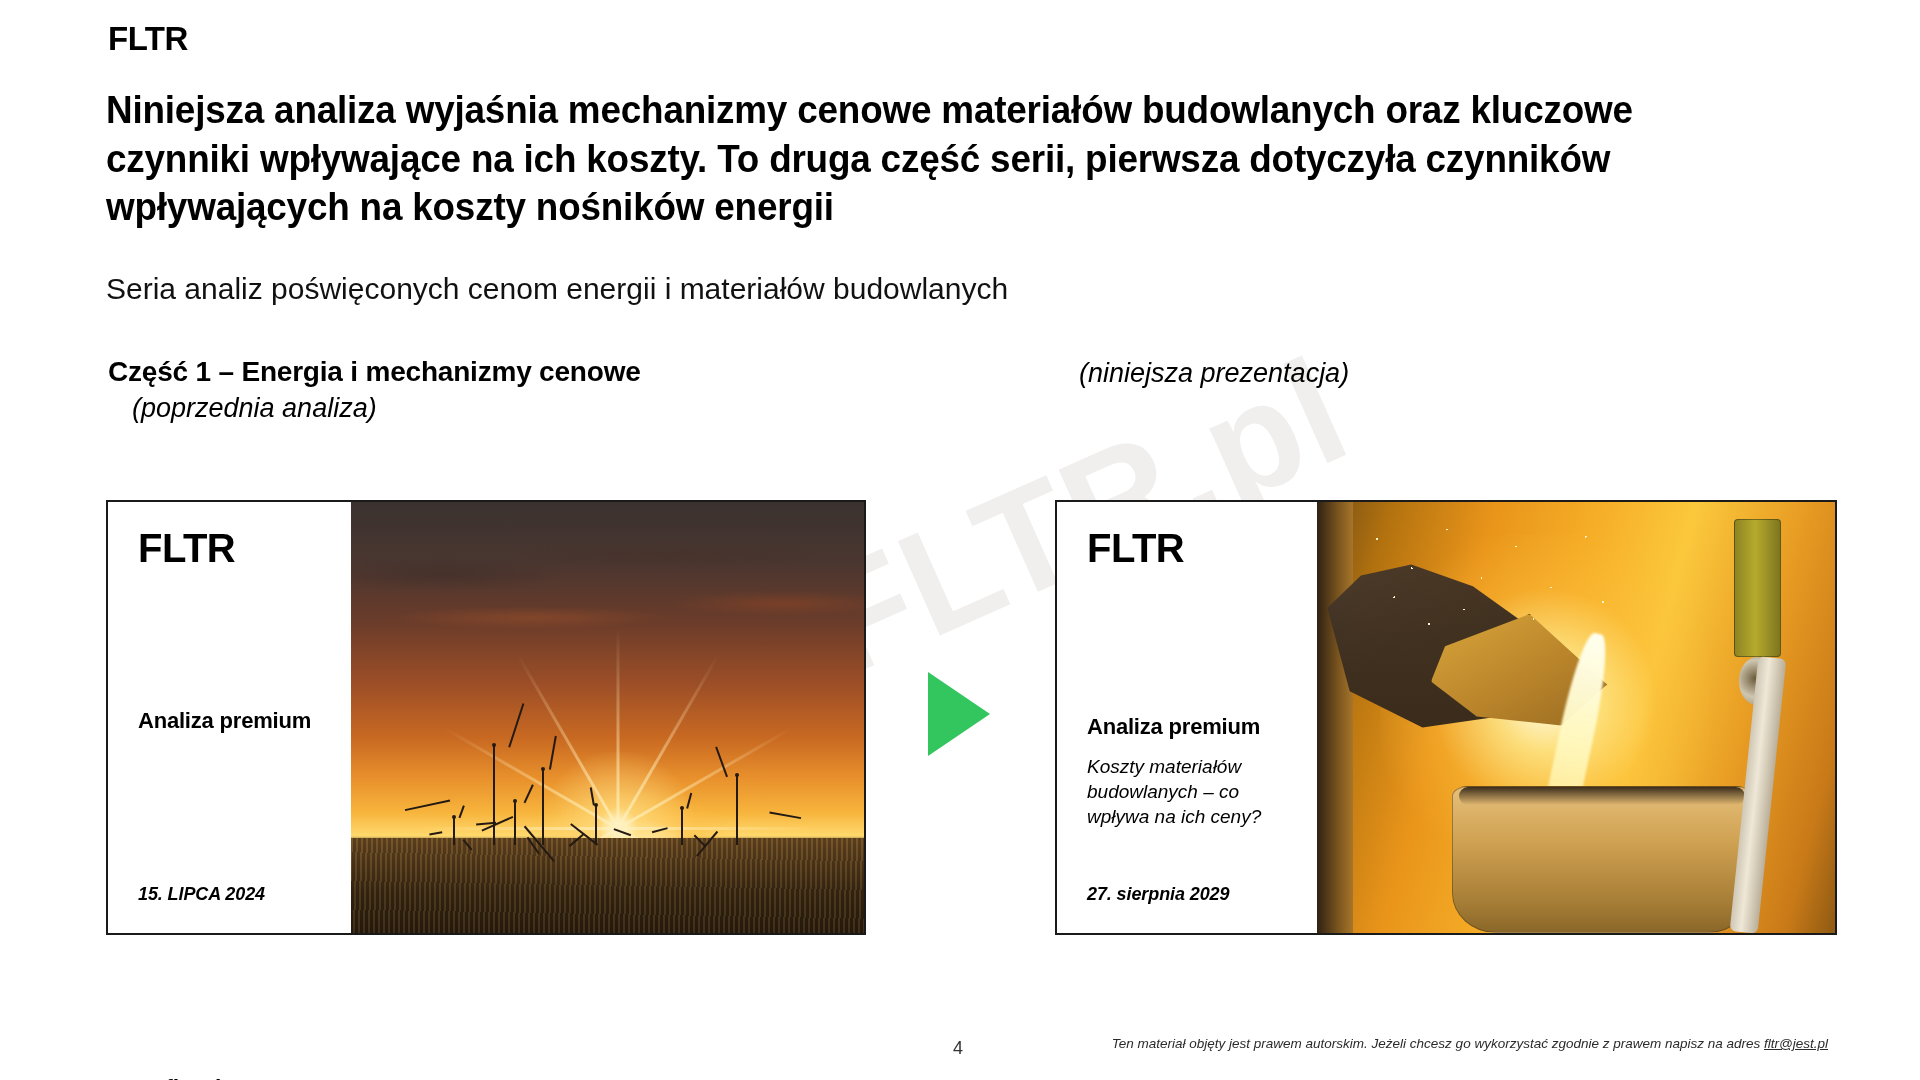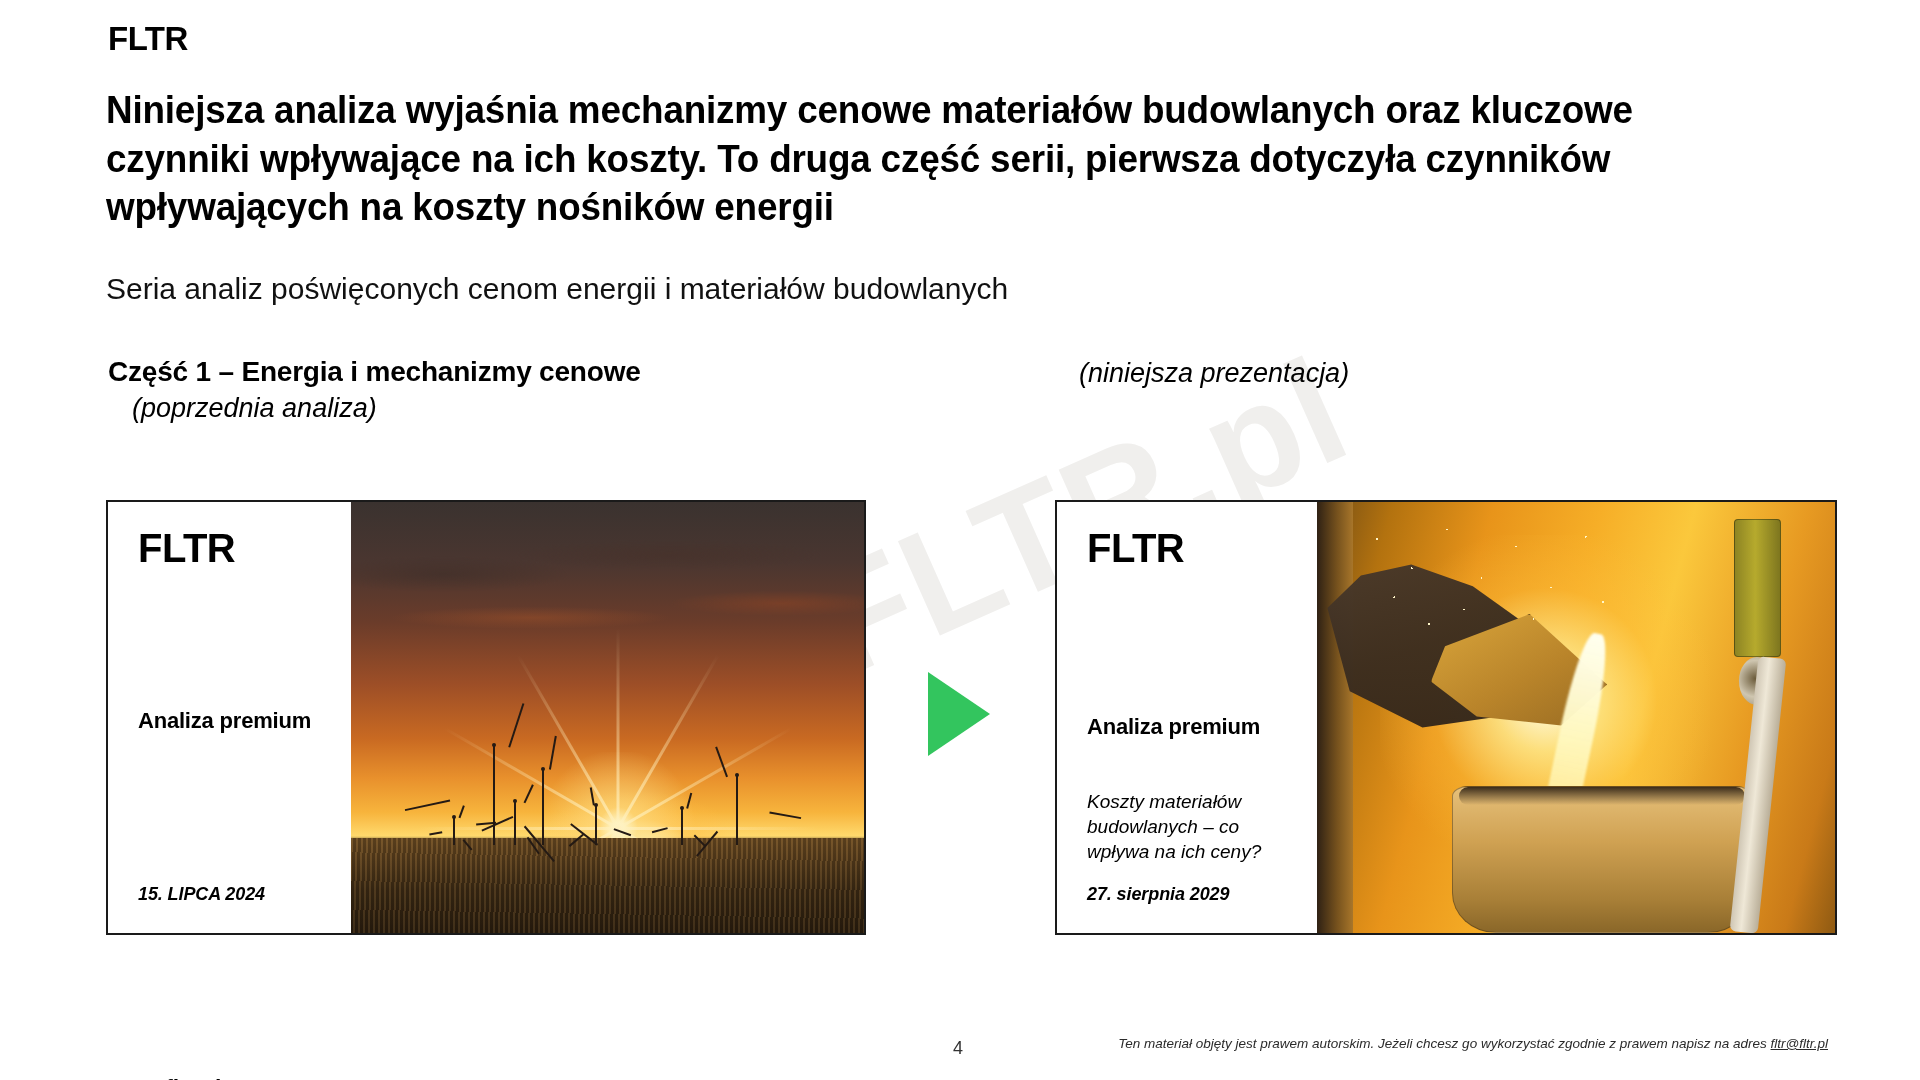--- a/index.html
+++ b/index.html
@@ -138,21 +138,21 @@
   .card-right .card-premium { top: 212px; }
   .card-desc {
     position: absolute;
     left: 30px;
     top: 248px;
     font-size: 19px;
     font-style: italic;
     line-height: 1.32;
     width: 205px;
   }
-  .card-right .card-desc { top: 252px; width: 215px; margin-top: 35px; }
+  .card-right .card-desc { top: 252px; width: 215px; }
   .card-date {
     position: absolute;
     left: 30px;
     bottom: 28px;
     font-size: 18px;
     font-weight: 700;
     font-style: italic;
     letter-spacing: -0.1px;
   }
 
@@ -532,14 +532,14 @@
       <div class="arm-box"></div>
       <div class="arm-joint"></div>
       <div class="arm"></div>
     </div>
   </div>
 </div>
 
 <a class="footer-link" href="#">www.fltr.pl</a>
 <div class="page-number">4</div>
 <div class="copyright">
-  <span>Ten materiał objęty jest prawem autorskim. Jeżeli chcesz go wykorzystać zgodnie z prawem napisz na adres </span><a href="#">fltr@fltr.pl</a>
+  <span>Ten materiał objęty jest prawem autorskim. Jeżeli chcesz go wykorzystać zgodnie z prawem napisz na adres </span><a href="#">fltr@jest.pl</a>
 </div>
 
 </body></html>

